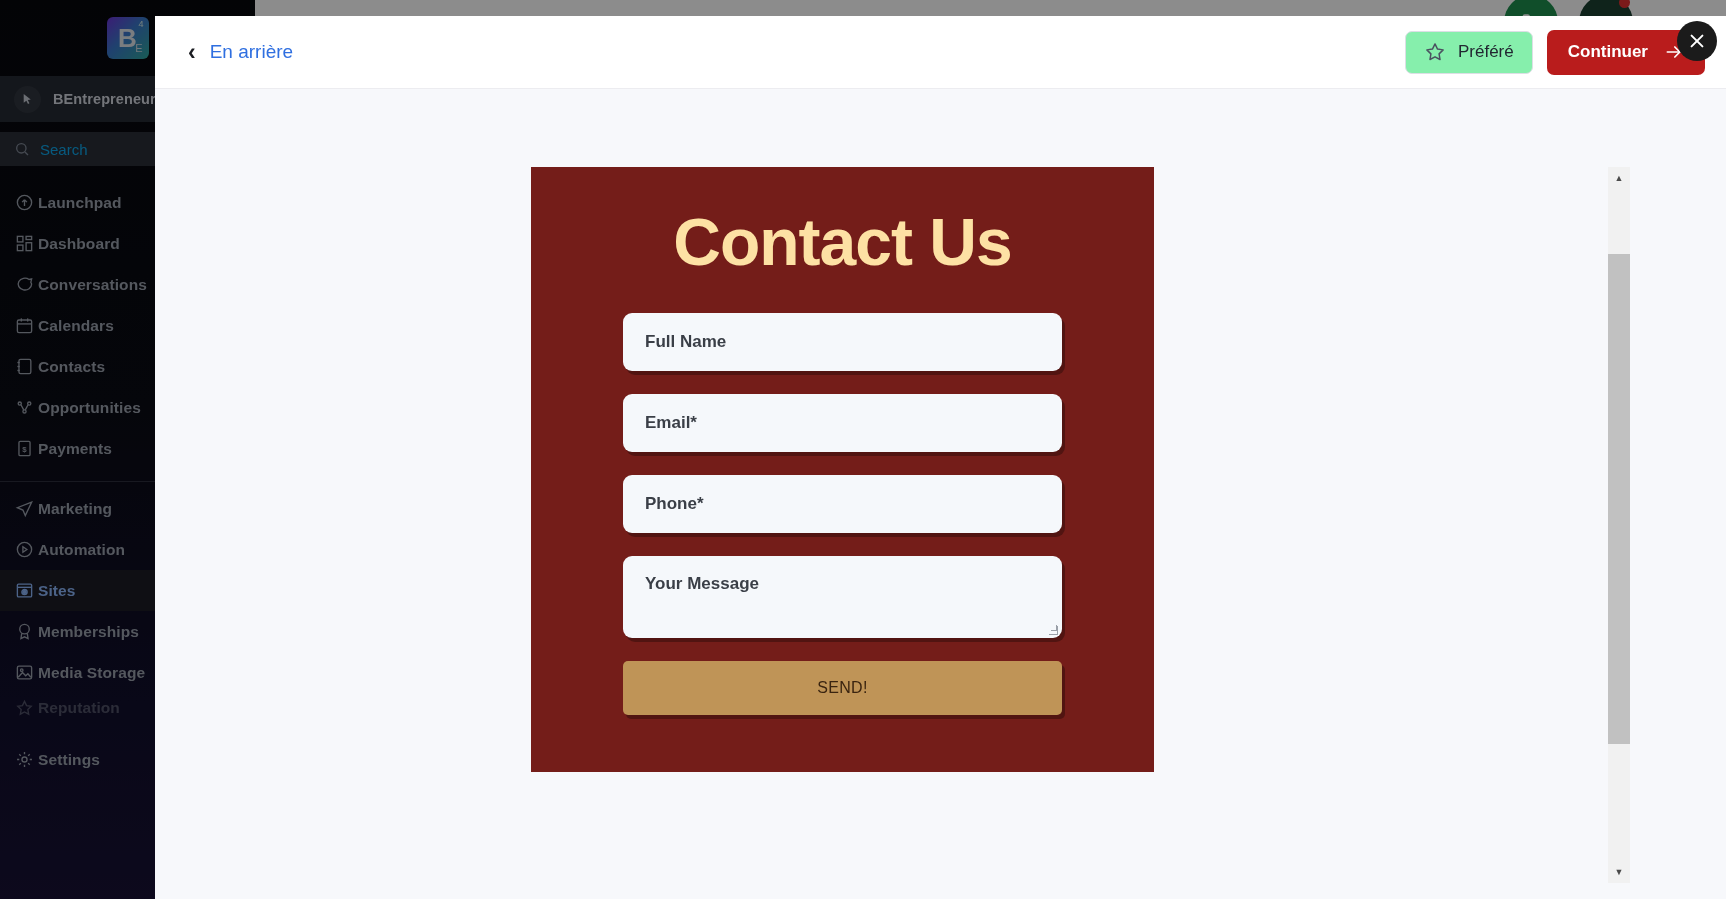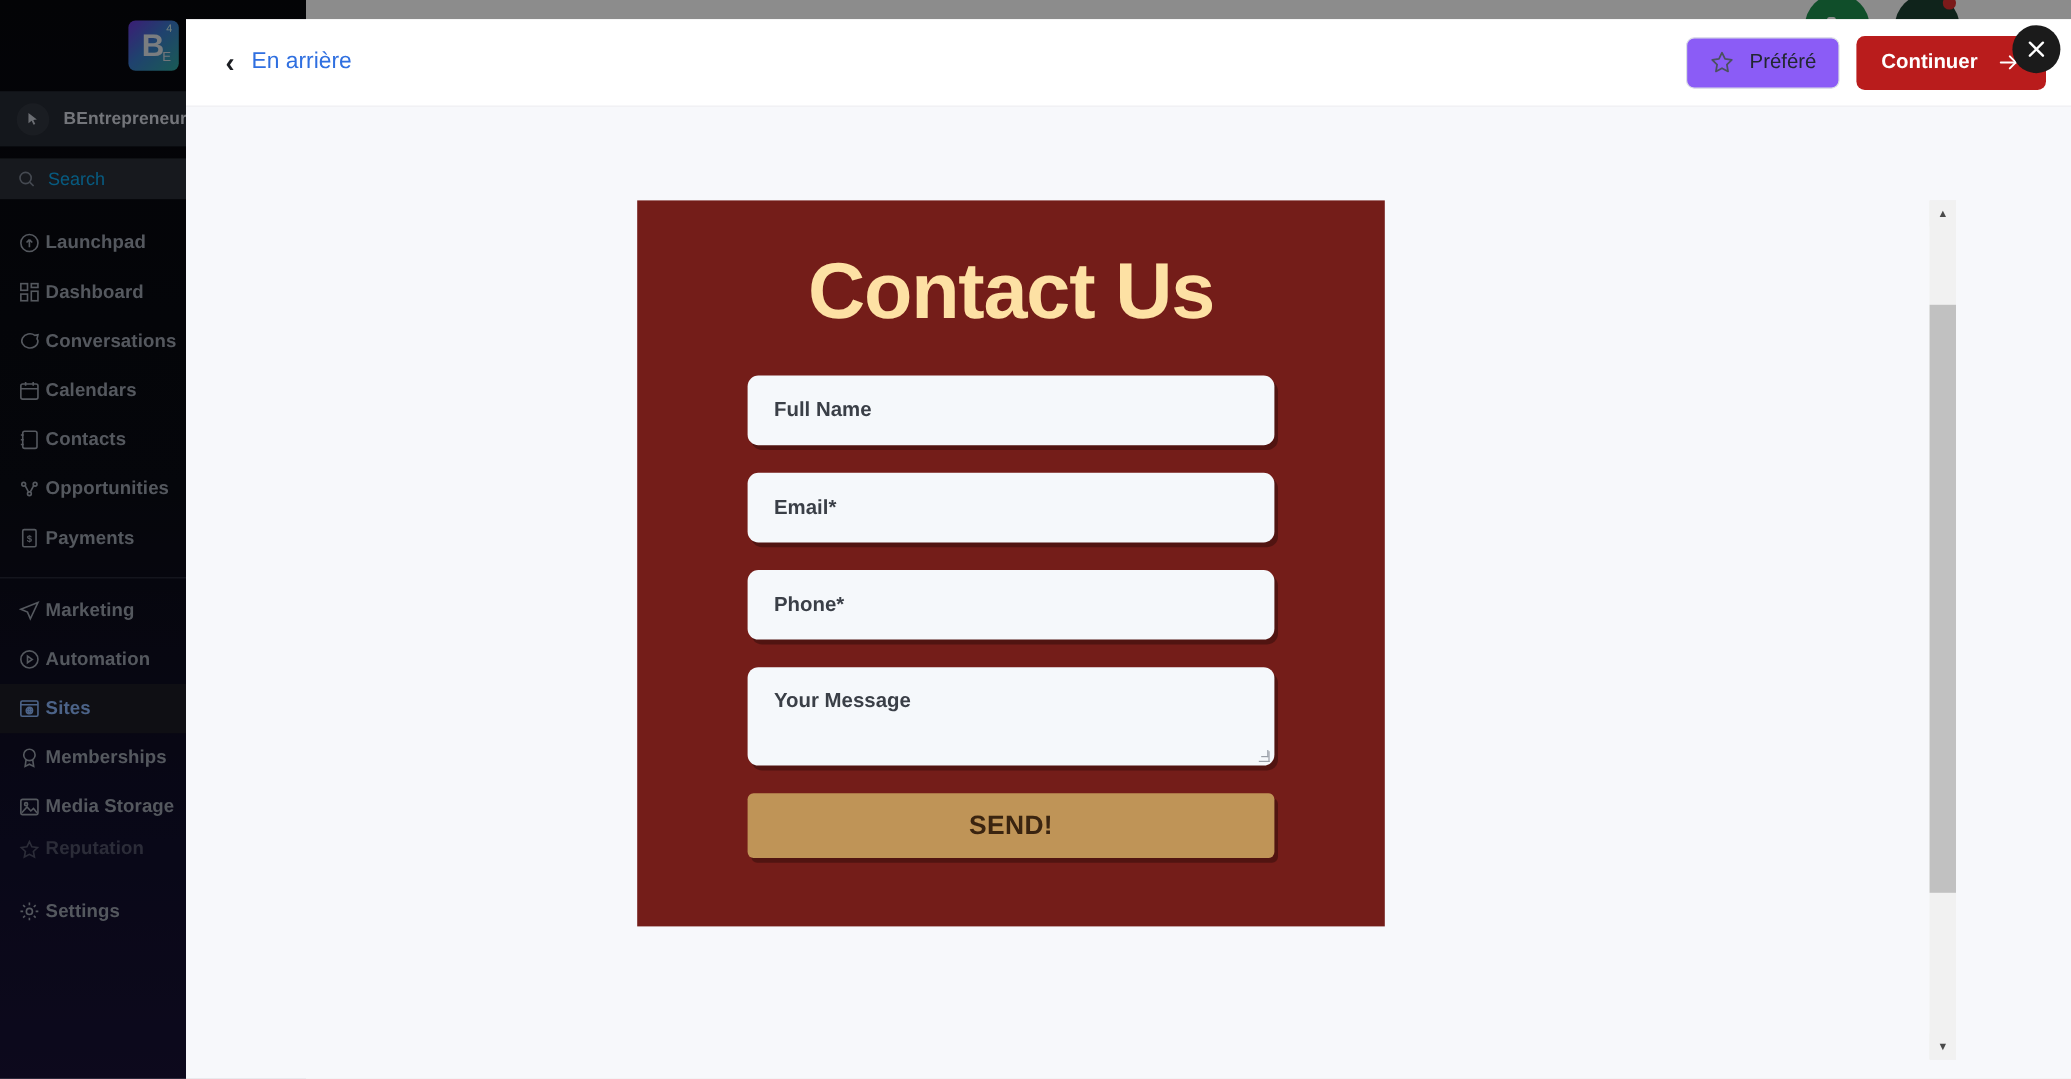--- a/index.html
+++ b/index.html
@@ -129,21 +129,21 @@
   }
   .back-btn {
     display:flex; align-items:center; gap:14px; color:#2f6fe0;
     font-size:19px; cursor:pointer;
   }
   .back-btn .chev { color:#1b1d22; font-size:23px; line-height:1; font-weight:bold; }
   .hdr-spacer { flex:1; }
   .btn-fav {
     display:flex; align-items:center; gap:12px;
     height:43px; padding:0 18px; border:1px solid #dcdfe5; border-radius:7px;
-    background:#8b5cf6; color:#222731; font-size:17px; cursor:pointer;
+    background:#86efac; color:#222731; font-size:17px; cursor:pointer;
   }
   .btn-continue {
     display:flex; align-items:center; gap:16px; margin-left:14px;
     height:45px; padding:0 21px; border-radius:7px;
     background:#b91c1c; color:#ffffff; font-size:17px; font-weight:bold; cursor:pointer;
   }
   .close-fab {
     position:absolute; right:9px; top:5px;
     width:40px; height:40px; border-radius:50%;
     background:#1b1b1b; color:#ffffff;
@@ -185,21 +185,21 @@
     transform: skewX(0deg);
   }
   .resize-grip::before {
     content:""; position:absolute; right:0px; bottom:3px; width:5px; height:5px;
     border-right:1.5px solid #9aa0a8; border-bottom:1.5px solid #9aa0a8;
   }
   .send-btn {
     background:#bf9457; border-radius:5px;
     box-shadow: 3px 4px 0 rgba(0,0,0,.30);
     height:54px; display:flex; align-items:center; justify-content:center;
-    color:#3a2410; font-size:22px; font-weight:bold; letter-spacing:.3px;
+    color:#3a2410; font-size:16px; font-weight:normal; letter-spacing:.3px;
     cursor:pointer; margin-top: 11px;
   }
 
   
   .pv-scroll {
     position:absolute; right:96px; top:78px; width:22px; bottom:16px;
     background:#f1f1f1;
   }
   .pv-arrow {
     height:22px; width:22px; display:flex; align-items:center; justify-content:center;

